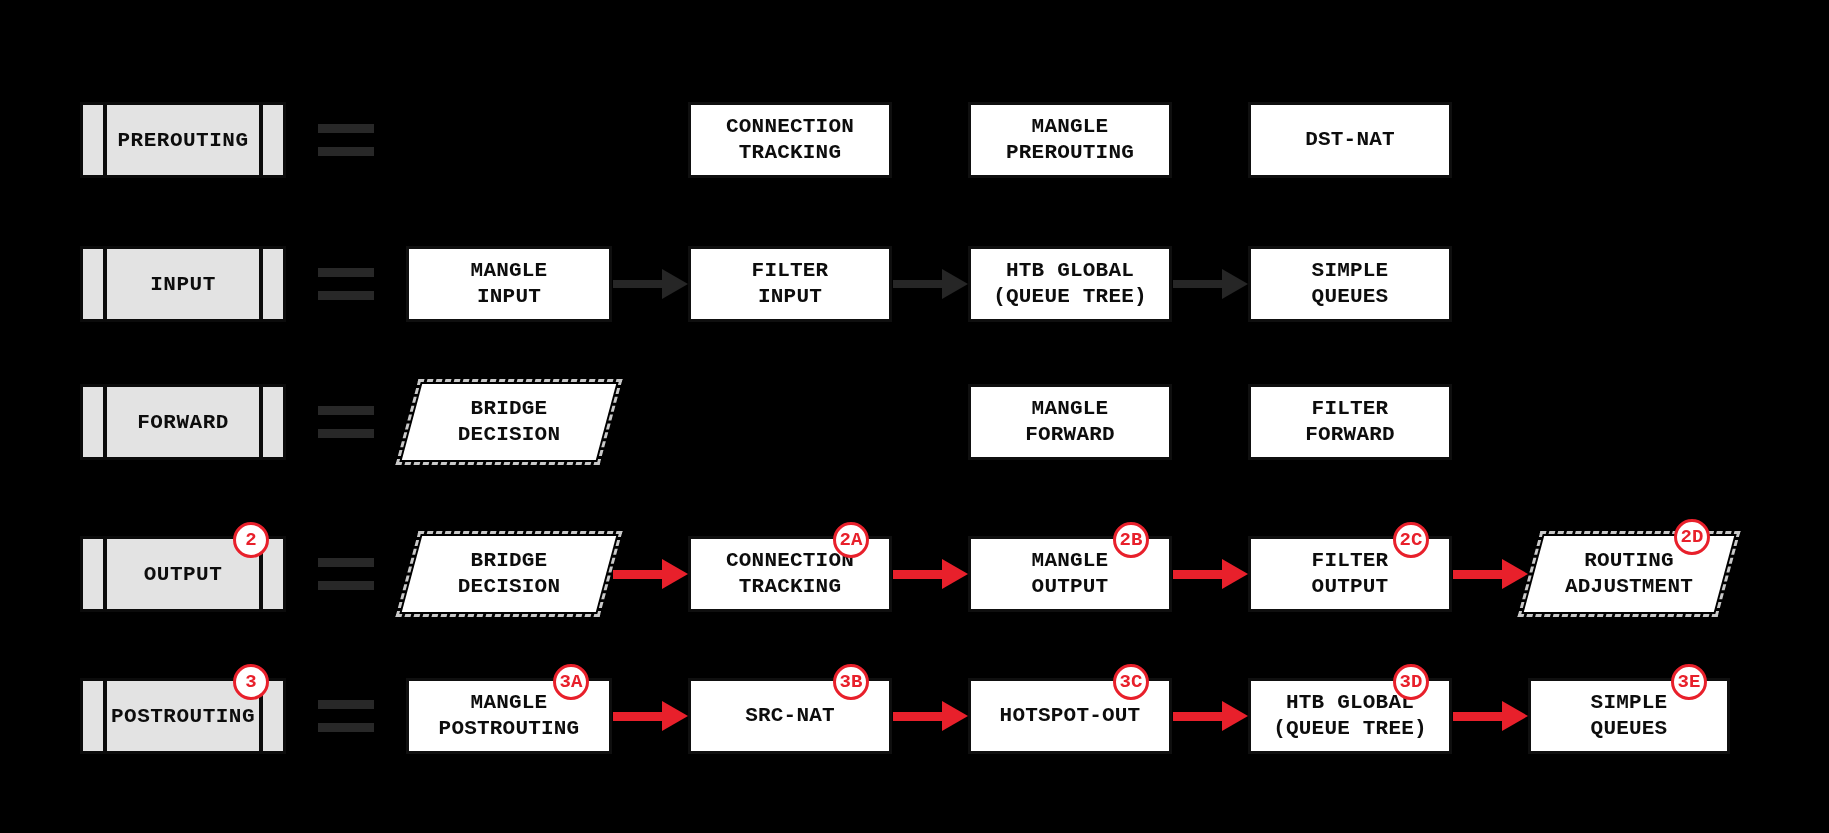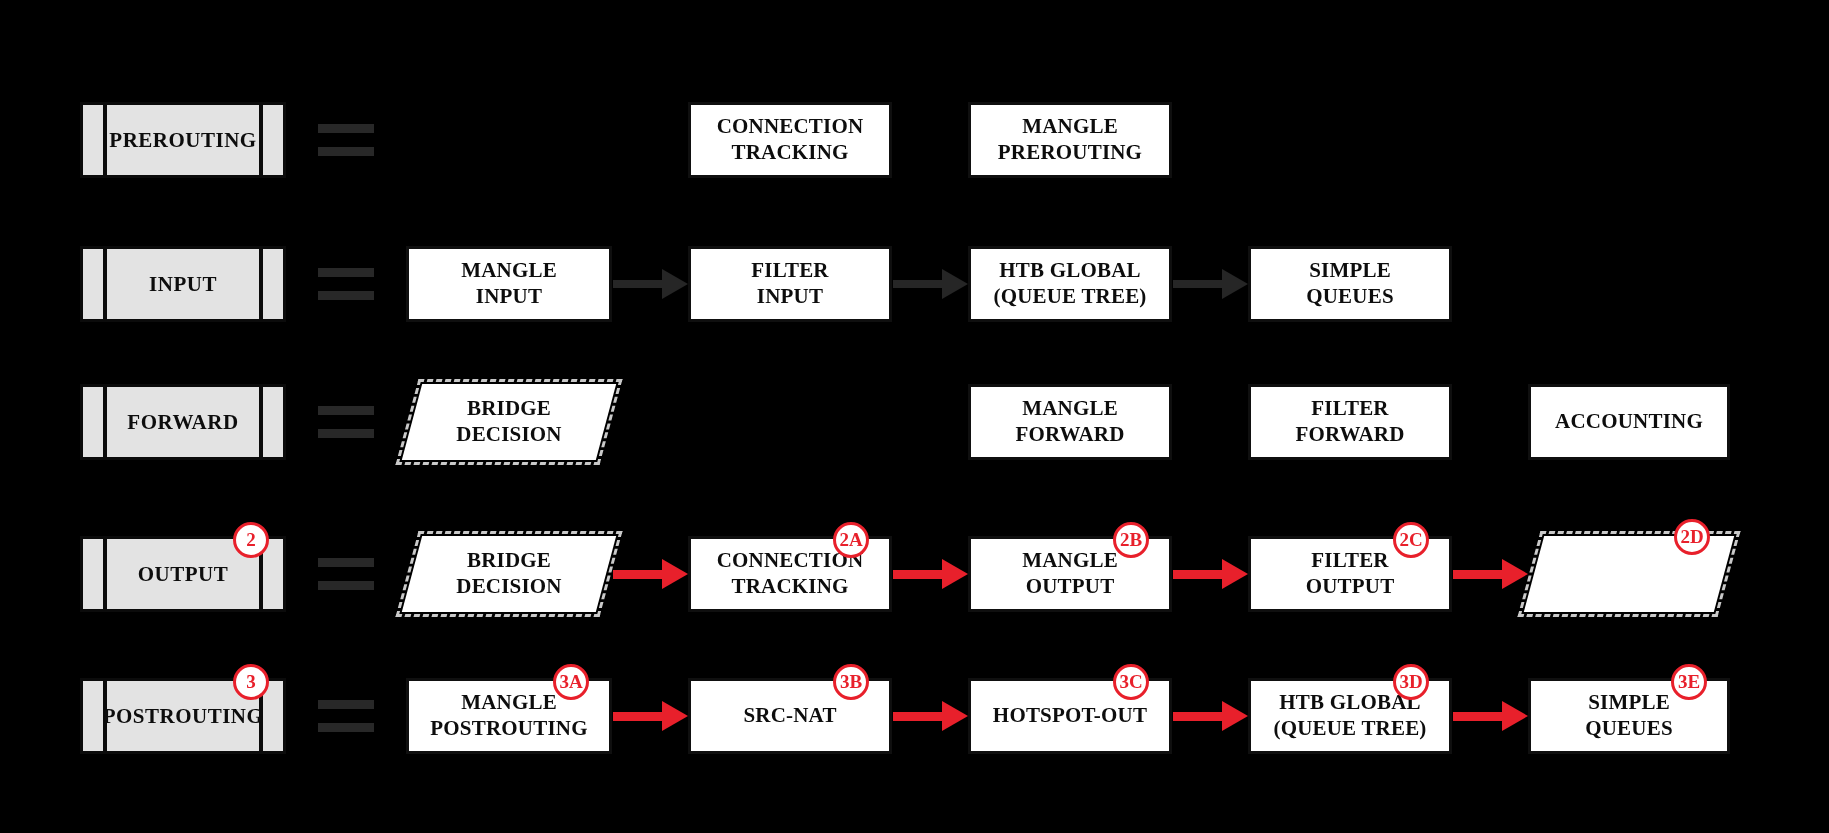--- a/index.html
+++ b/index.html
@@ -1,19 +1,19 @@
 <!DOCTYPE html>
 <html><head>
 <meta charset="utf-8">
 <title>Packet Flow Diagram</title>
 <style>
   html,body{margin:0;padding:0;background:#000;}
   .canvas{
     position:relative;width:1741px;height:833px;background:#000000;overflow:hidden;
-    font-family:Liberation Serif, serif;
+    font-family:Liberation Mono, monospace;
   }
   .row{position:absolute;left:0;width:1829px;height:76px;}
 
   
   .chain{
     position:absolute;left:80px;width:206px;height:76px;
     background:#e3e3e3;border:3px solid #0b0b0b;box-sizing:border-box;
     display:flex;align-items:center;justify-content:center;
   }
   .chain .vline{position:absolute;top:0;bottom:0;width:4px;background:#0b0b0b;}
@@ -92,20 +92,23 @@
         <i></i>
       </div>
     <div class="node rect c2">
         <span class="node-label">CONNECTION
 TRACKING</span>
       </div>
     <div class="node rect c3">
         <span class="node-label">MANGLE
 PREROUTING</span>
       </div>
+    <div class="node rect c4">
+        <span class="node-label">DST-NAT</span>
+      </div>
   </section>
 
   <section class="row" style="top:246px">
     <div class="chain">
       <span class="vline l"></span>
       <span class="vline r"></span>
       <span class="chain-text">INPUT</span>
     </div>
     <div class="equals">
         <i></i>
@@ -157,23 +160,20 @@
 DECISION</span>
     </div>
     <div class="node rect c3">
         <span class="node-label">MANGLE
 FORWARD</span>
       </div>
     <div class="node rect c4">
         <span class="node-label">FILTER
 FORWARD</span>
       </div>
-    <div class="node rect c5">
-        <span class="node-label">ACCOUNTING</span>
-      </div>
   </section>
 
   <section class="row" style="top:536px">
     <div class="chain">
       <span class="vline l"></span>
       <span class="vline r"></span>
       <span class="chain-text">OUTPUT</span>
       <span class="badge">2</span>
     </div>
     <div class="equals">
@@ -211,20 +211,22 @@
       <span class="node-label">FILTER
 OUTPUT</span>
       <span class="badge">2C</span>
     </div>
     <div class="arrow red g4">
         <i class="shaft"></i>
         <i class="head"></i>
       </div>
     <div class="node c5">
       <div class="para dashed"></div>
+      <span class="node-label">ROUTING
+ADJUSTMENT</span>
       <span class="badge">2D</span>
     </div>
   </section>
 
   <section class="row" style="top:678px">
     <div class="chain">
       <span class="vline l"></span>
       <span class="vline r"></span>
       <span class="chain-text">POSTROUTING</span>
       <span class="badge">3</span>

